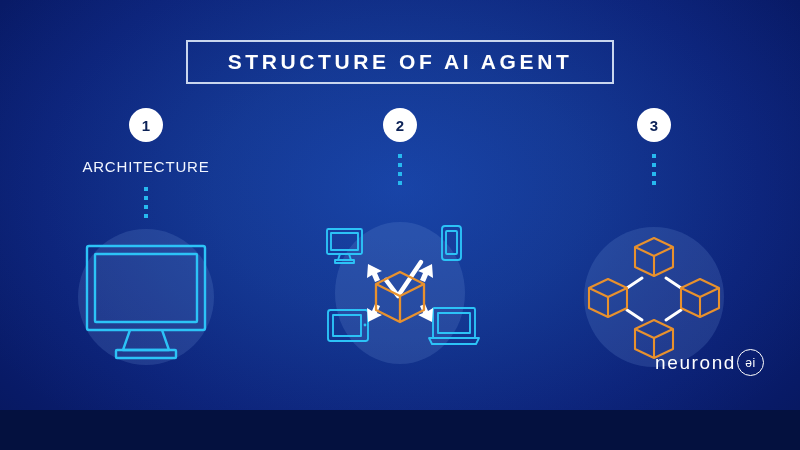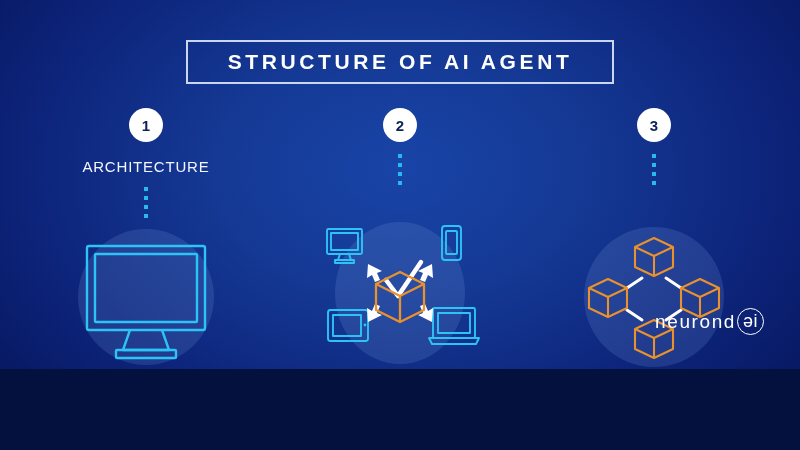--- a/index.html
+++ b/index.html
@@ -3,21 +3,21 @@
 <meta charset="utf-8">
 <style>
   html, body {
     margin: 0;
     padding: 0;
     background: #04113f;
   }
   #slide {
     position: relative;
     width: 800px;
-    height: 369px;
+    height: 410px;
     overflow: hidden;
     font-family: "Liberation Sans", sans-serif;
     background:
       radial-gradient(ellipse 620px 430px at 50% 46%, #153d9e 0%, #12338c 30%, #0c2278 58%, #081a66 78%, #061454 100%);
   }
   #slide::after {
     content: "";
     position: absolute;
     inset: 0;
     pointer-events: none;
@@ -136,21 +136,21 @@
   .logo-mark {
     margin-left: 1px;
     width: 25px;
     height: 25px;
     border-radius: 50%;
     border: 1.6px solid #ffffff;
     display: flex;
     align-items: center;
     justify-content: center;
     color: #ffffff;
-    font-size: 18px;
+    font-size: 12px;
     letter-spacing: 0.5px;
   }
 </style>
 </head>
 <body>
 
 <div id="slide">
 
   <div class="title-box">
     <span class="title-text">STRUCTURE OF AI AGENT</span>

